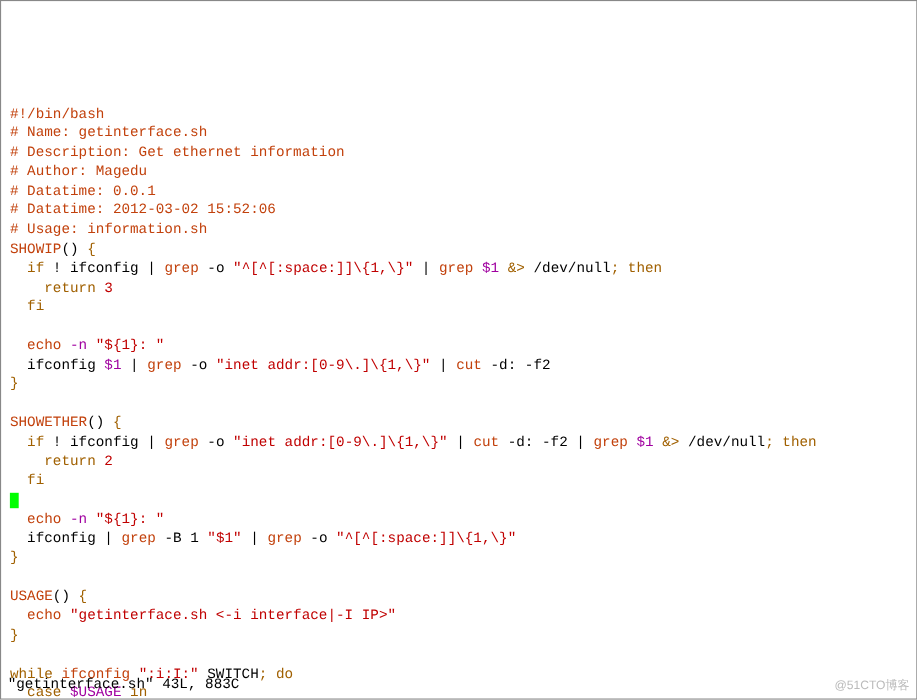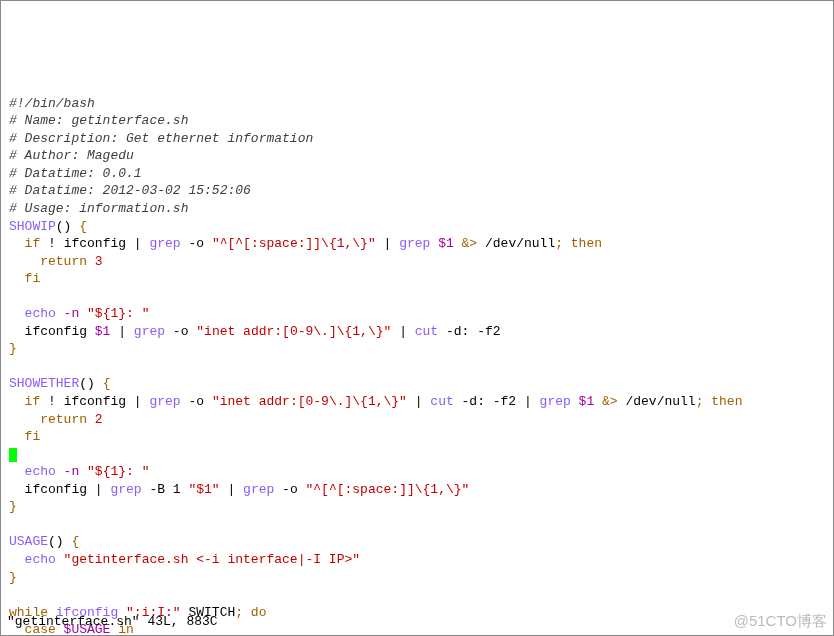--- a/index.html
+++ b/index.html
@@ -10,29 +10,29 @@
   background: #fff;
   color: #000;
   padding: 2px;
   white-space: pre;
   width: 834px;
   height: 636px;
   border: 1px solid #888;
   position: relative;
 }
 .code { padding: 4px 6px; }
-.c-cyan { color: #404040; font-style: italic; }
-.c-darkblue { color: #8b5cf6; }
+.c-cyan { color: #c2410c; }
+.c-darkblue { color: #c2410c; }
 .c-brown { color: #a06000; }
 .c-red { color: #c00000; }
 .c-purple { color: #a000a0; }
 .c-black { color: #000; }
 .cursor { background: #00ff00; display: inline-block; width: 8px; height: 14px; vertical-align: text-bottom; }
 .status { position: absolute; bottom: 4px; left: 6px; }
-.watermark { position: absolute; bottom: 4px; right: 6px; color: #bbb; font-size: 15px; font-family: sans-serif; }
+.watermark { position: absolute; bottom: 4px; right: 6px; color: #bbb; font-size: 11px; font-family: sans-serif; }
 </style>
 </head>
 <body>
 
 
 
 <div class="code">
 <span class="c-cyan">#!/bin/bash</span>
 <span class="c-cyan"># Name: getinterface.sh</span>
 <span class="c-cyan"># Description: Get ethernet information</span>

